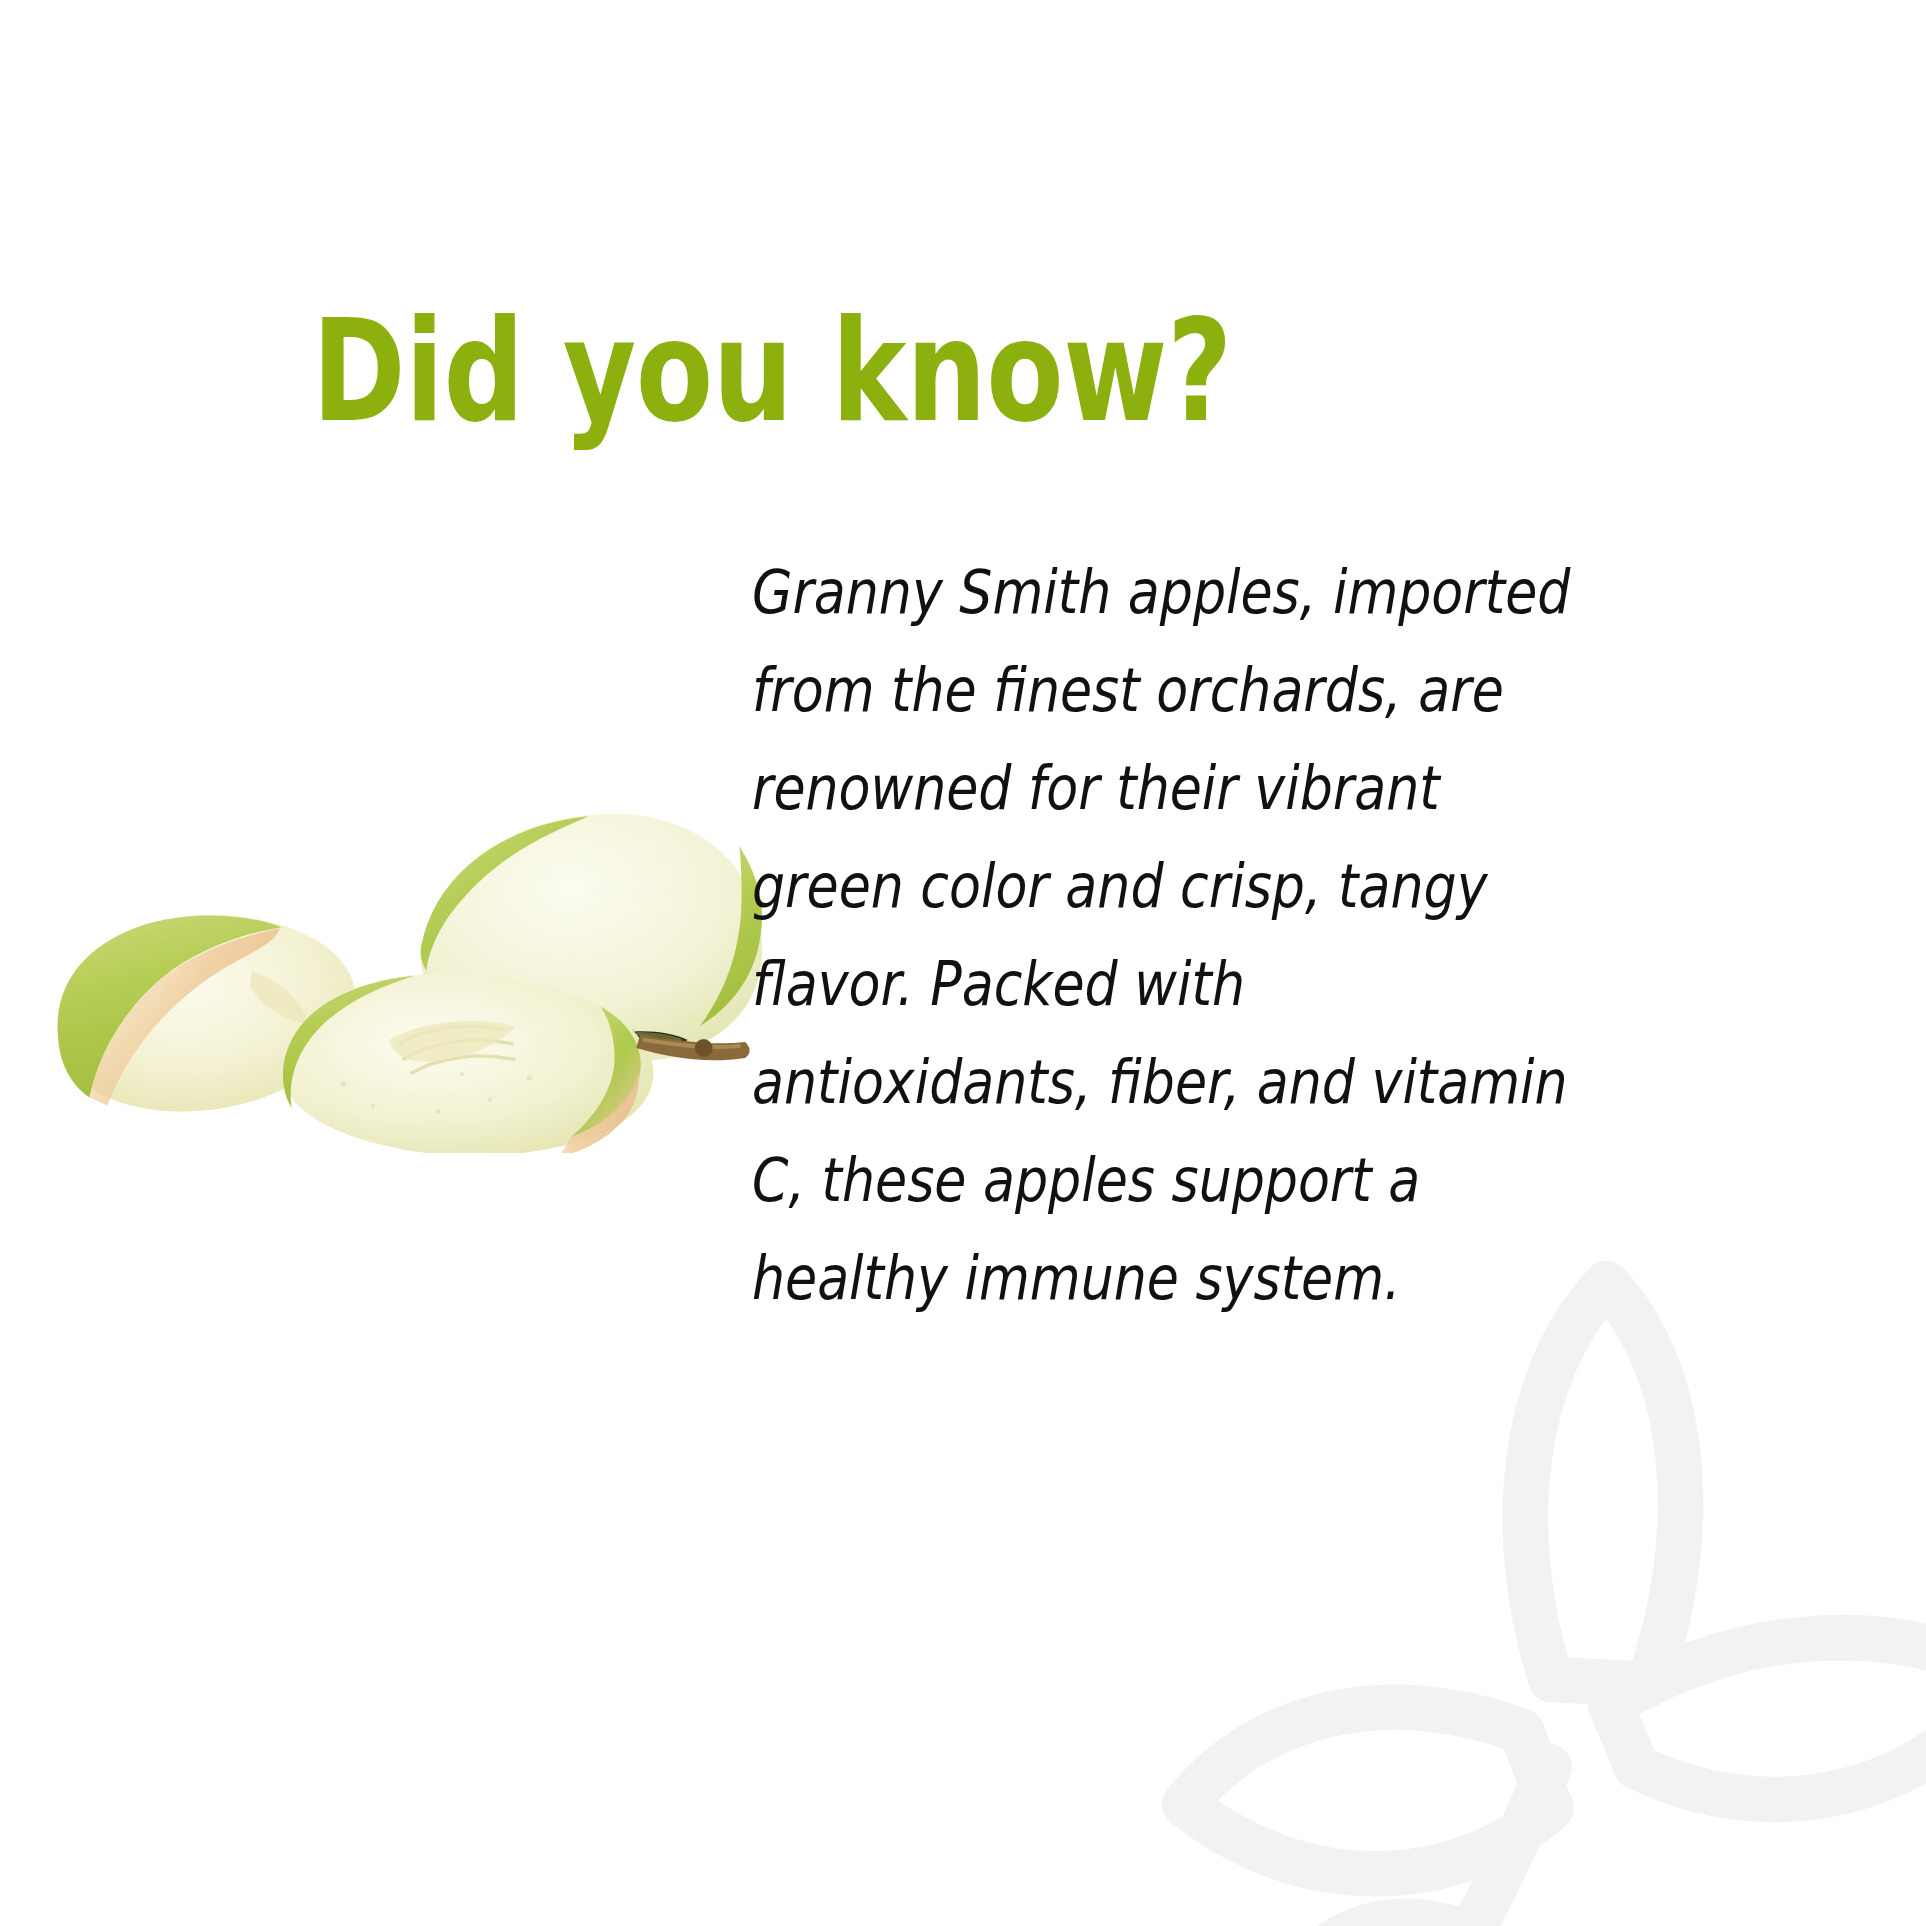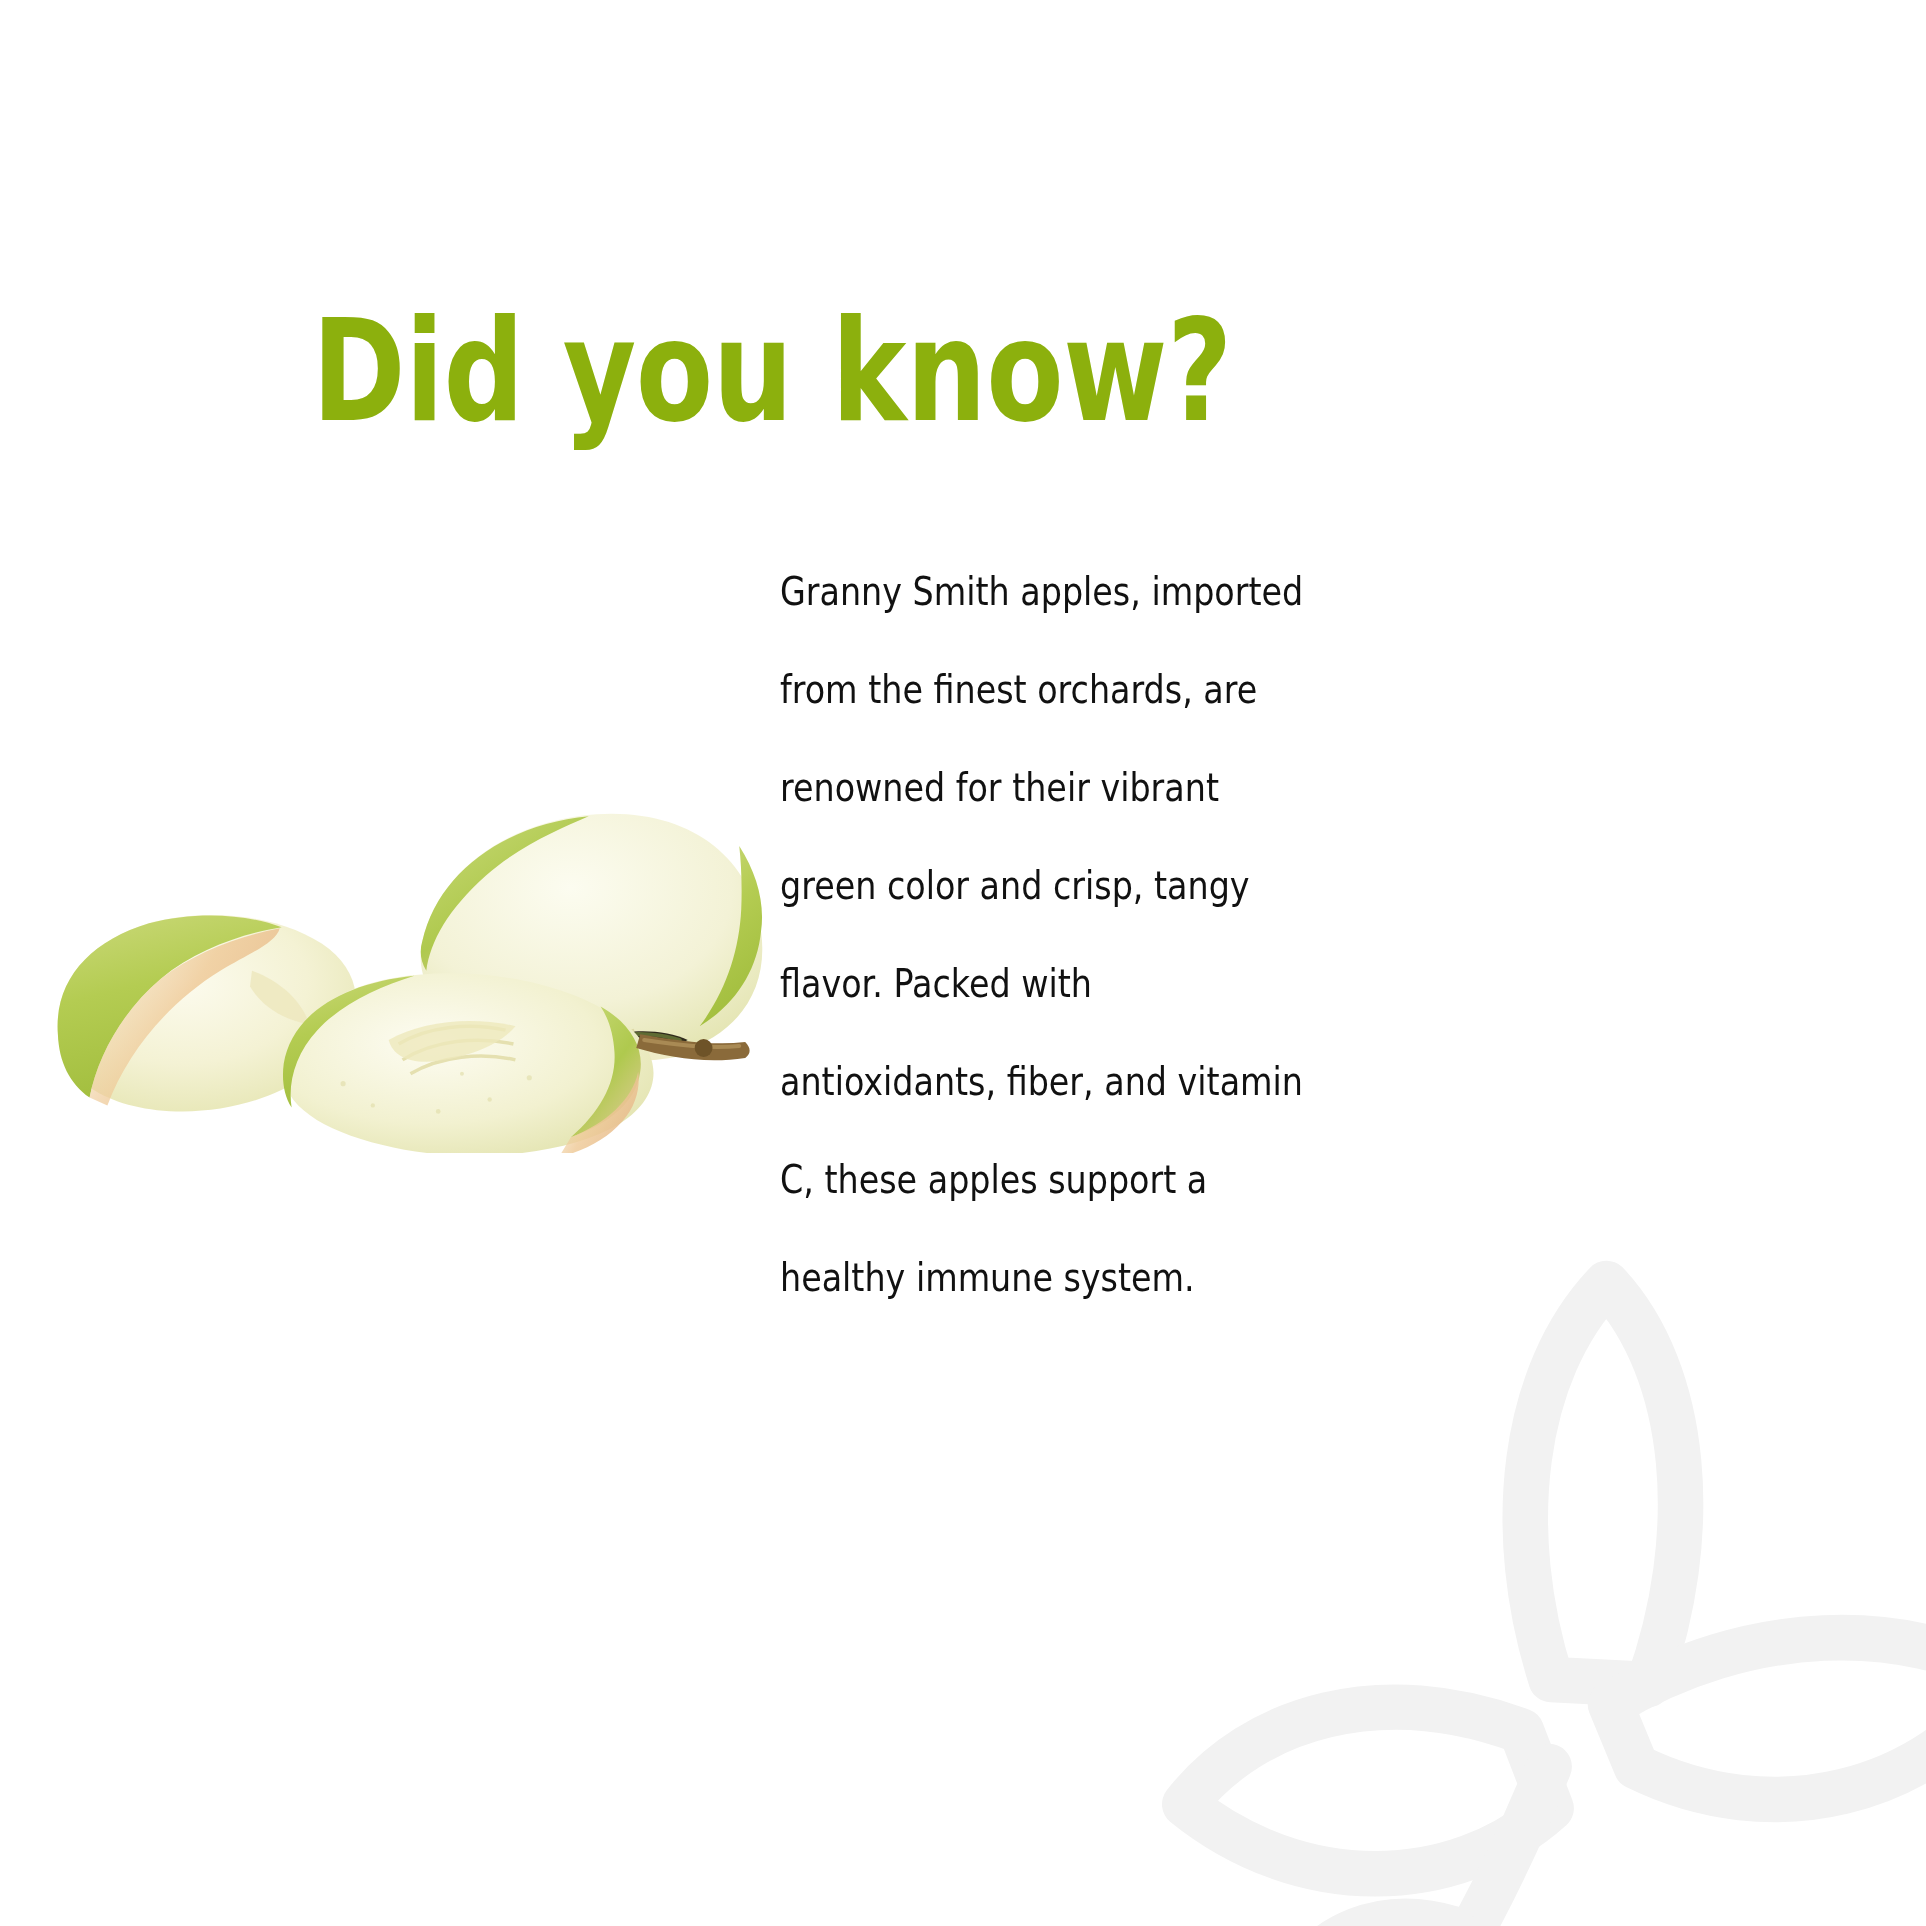--- a/index.html
+++ b/index.html
@@ -45,28 +45,29 @@
     color: #8cb00d;
     transform: scaleX(0.80);
     transform-origin: 50% 50%;
     z-index: 3;
     white-space: nowrap;
   }
 
   
   .body-copy {
     position: absolute;
-    left: 780px;
+    left: 752px;
     top: 543px;
     width: 723px;
     font-family: "DejaVu Sans", sans-serif;
-    font-size: 39px;
+    font-size: 61px;
     line-height: 98px;
     color: #111111;
     z-index: 3;
+    font-style: italic;
   }
   .body-copy .line {
     display: block;
     white-space: nowrap;
     transform: scaleX(0.855);
     transform-origin: 0 50%;
   }
 
   
   .apple-photo {

